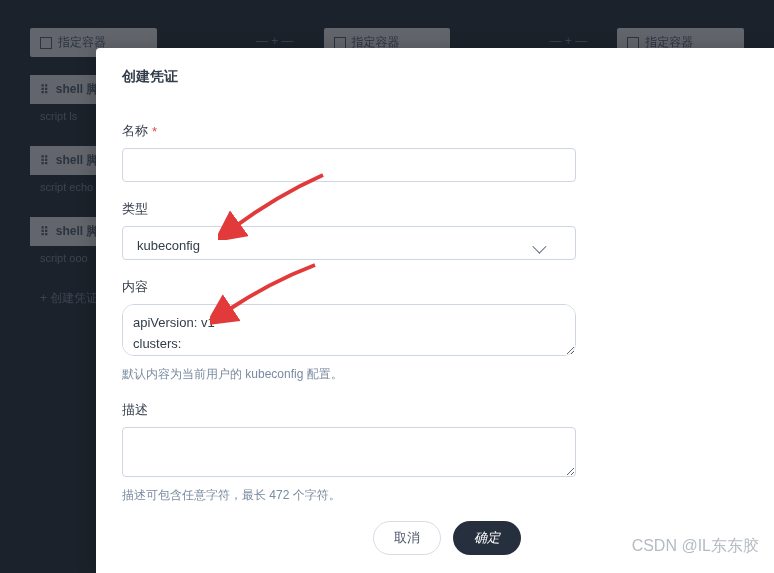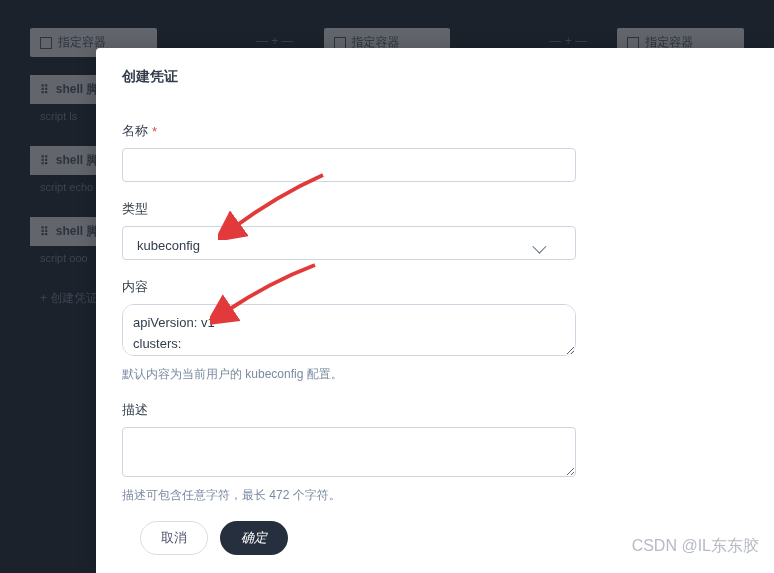--- a/index.html
+++ b/index.html
@@ -151,21 +151,21 @@
     }
     .textarea-desc { height: 50px; }
     .form-help {
       font-size: 12px;
       color: #7a8aa0;
       margin-top: 10px;
     }
     .modal-footer {
       padding: 14px 20px 18px;
       display: flex;
-      justify-content: flex-start;
+      justify-content: center;
       gap: 12px;
       margin-left: 24px;
     }
     .btn {
       height: 34px;
       padding: 0 20px;
       border-radius: 18px;
       font-size: 13px;
       cursor: pointer;
       border: 1px solid transparent;

